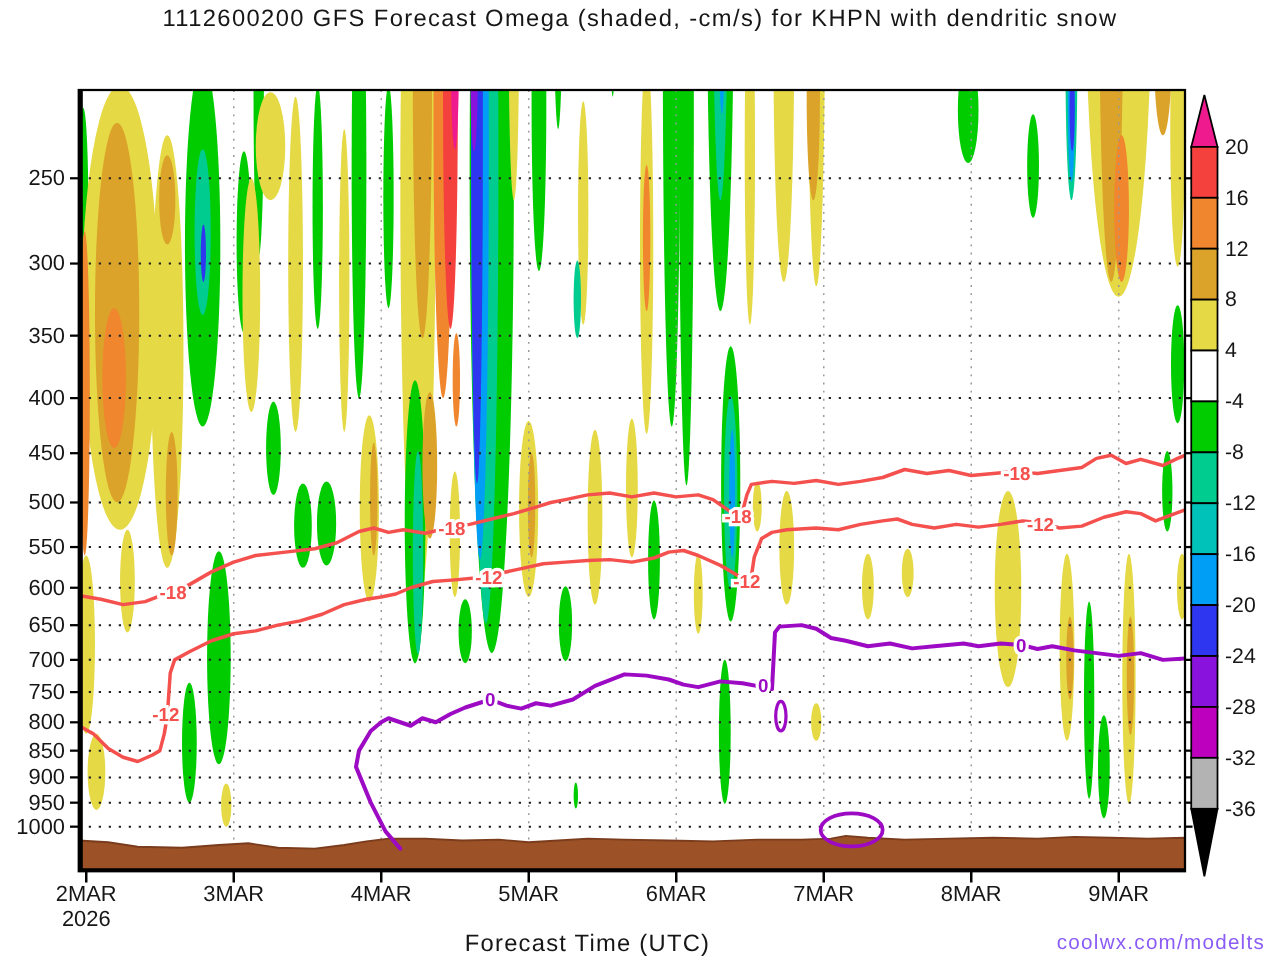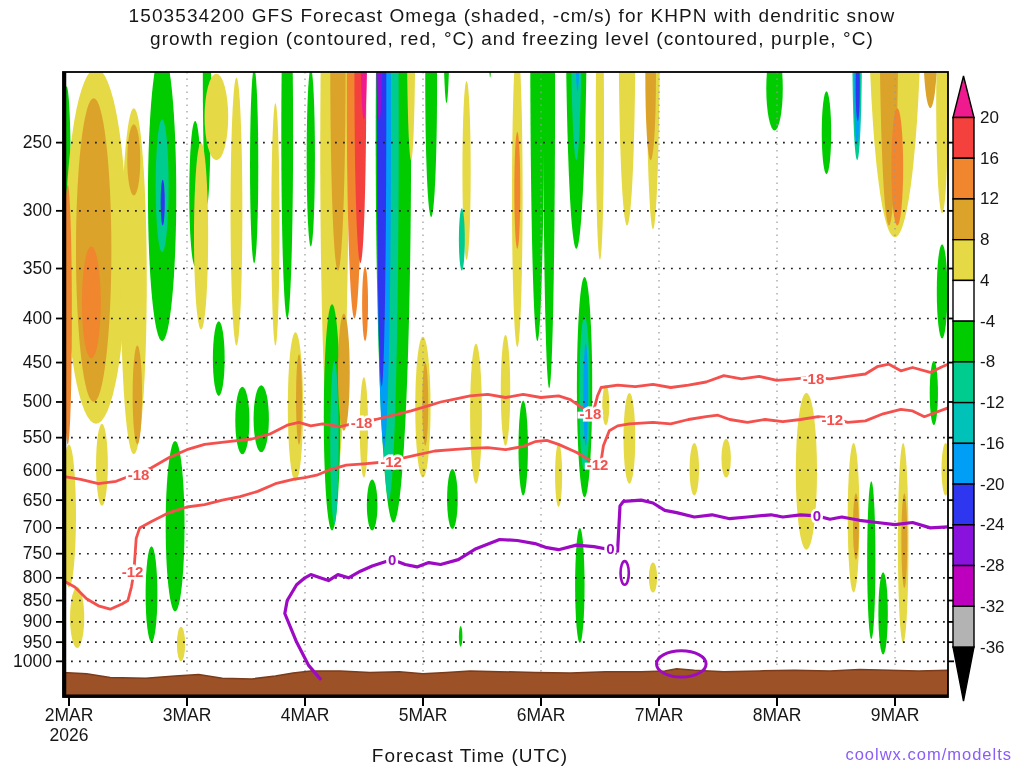--- a/index.html
+++ b/index.html
@@ -11,22 +11,21 @@
           font-size:19px;letter-spacing:1px;color:#161616;}
   .watermark{position:absolute;top:745px;right:12px;font-size:16.5px;letter-spacing:1px;}
   svg{position:absolute;top:0;left:0;}
   svg text{font-family:"Liberation Sans", sans-serif;}
 </style>
 </head>
 <body>
 
 <div class="page">
   <div class="title">
-    <div>1503534200 GFS Forecast Omega (shaded, -cm/s) for KHPN with dendritic snow</div>
-    <div>growth region (contoured, red, °C) and freezing level (contoured, purple, °C)</div>
+    <div>1112600200 GFS Forecast Omega (shaded, -cm/s) for KHPN with dendritic snow</div>
   </div>
 
   <svg id="plot" width="1024" height="768" viewBox="0 0 1024 768">
       <defs>
         <clipPath id="plotclip">
           <rect x="63" y="72" width="885" height="625"></rect>
         </clipPath>
       </defs>
       <g clip-path="url(#plotclip)">
         <ellipse cx="66.53999999999998" cy="166.34663819847836" rx="4.13000000000001" ry="80.15825306973022" fill="#00cc00"></ellipse>

